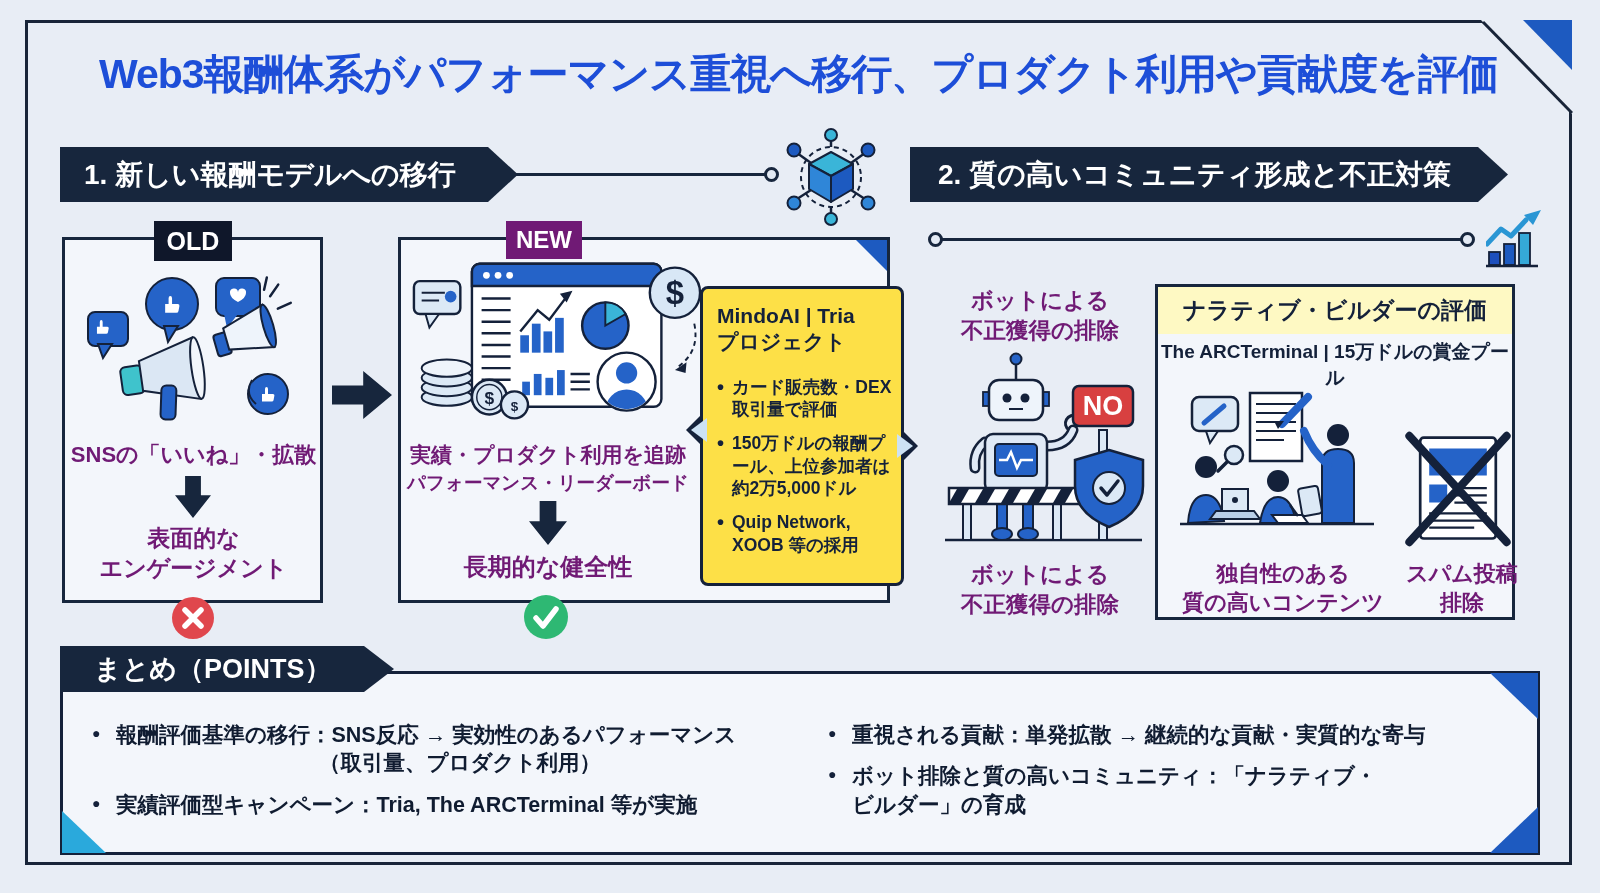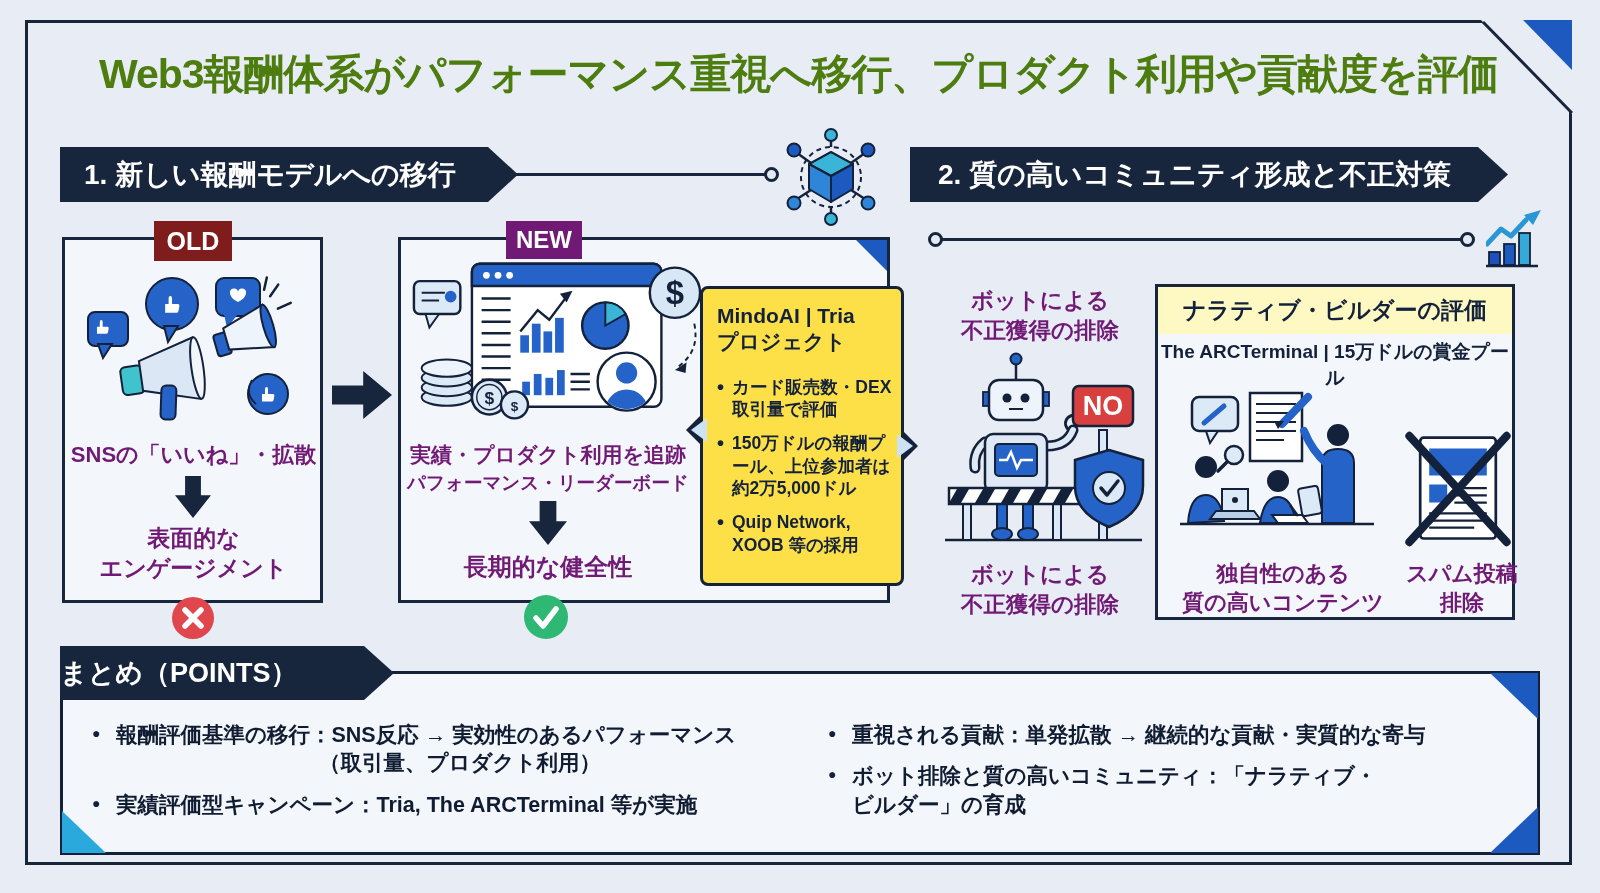--- a/index.html
+++ b/index.html
@@ -1,30 +1,30 @@
 <!DOCTYPE html>
 <html><head>
 <meta charset="utf-8">
 <style>
   html,body{margin:0;padding:0}
   .canvas{position:relative;width:1600px;height:893px;background:#e8edf5;overflow:hidden;
           font-family:"Liberation Sans","DejaVu Sans",sans-serif;color:#14213a}
   .abs{position:absolute}
   .frame{left:25px;top:20px;width:1547px;height:845px;border:3px solid #182438;box-sizing:border-box}
-  .title{left:25px;top:47px;width:1547px;text-align:center;font-size:41px;font-weight:800;color:#4d7c0f;letter-spacing:-1px}
+  .title{left:25px;top:47px;width:1547px;text-align:center;font-size:41px;font-weight:800;color:#1d4ed8;letter-spacing:-1px}
   .banner{background:#17263d;color:#fff;font-weight:800;display:flex;align-items:center;box-sizing:border-box;
           clip-path:polygon(0 0,calc(100% - 30px) 0,100% 50%,calc(100% - 30px) 100%,0 100%);z-index:4}
   .banner1{left:60px;top:147px;width:458px;height:55px;font-size:28px;padding-left:24px}
   .banner2{left:910px;top:147px;width:598px;height:55px;font-size:28px;padding-left:28px}
-  .banner-points{left:60px;top:646px;width:334px;height:54px;font-size:27px;}
+  .banner-points{left:60px;top:646px;width:334px;height:46px;font-size:27px;padding-left:34px}
   .hline{border-top:3px solid #17263d;height:0}
   .node-circle{width:15px;height:15px;border:3px solid #17263d;border-radius:50%;background:#e3eaf4;box-sizing:border-box}
   .panel{background:#f3f6fb;border:3px solid #17263d;box-sizing:border-box}
   .tab{color:#fff;font-weight:800;display:flex;align-items:center;justify-content:center;z-index:3}
-  .tab-old{left:154px;top:221px;width:78px;height:40px;background:#7f1d1d;font-size:25px}
+  .tab-old{left:154px;top:221px;width:78px;height:40px;background:#0f172a;font-size:25px}
   .tab-new{left:506px;top:221px;width:76px;height:38px;background:#701a75;font-size:24px}
   .fold{left:856px;top:240px;width:31px;height:31px;background:#1d5ac0;clip-path:polygon(0 0,100% 0,100% 100%);z-index:3}
   .cap{font-weight:800;text-align:center;color:#701a75}
   .pre{white-space:pre-line}
   .down-arrow{background:#17263d;clip-path:polygon(28% 0,72% 0,72% 46%,100% 46%,50% 100%,0 46%,28% 46%)}
   .right-arrow{left:332px;top:371px;width:60px;height:48px;background:#17263d;
                clip-path:polygon(0 30%,52% 30%,52% 0,100% 50%,52% 100%,52% 70%,0 70%)}
   .circle-badge{border-radius:50%;display:flex;align-items:center;justify-content:center;z-index:5}
   .badge-x{left:172px;top:597px;width:42px;height:42px;background:#e0474d}
   .badge-check{left:524px;top:595px;width:44px;height:44px;background:#2eb873}

